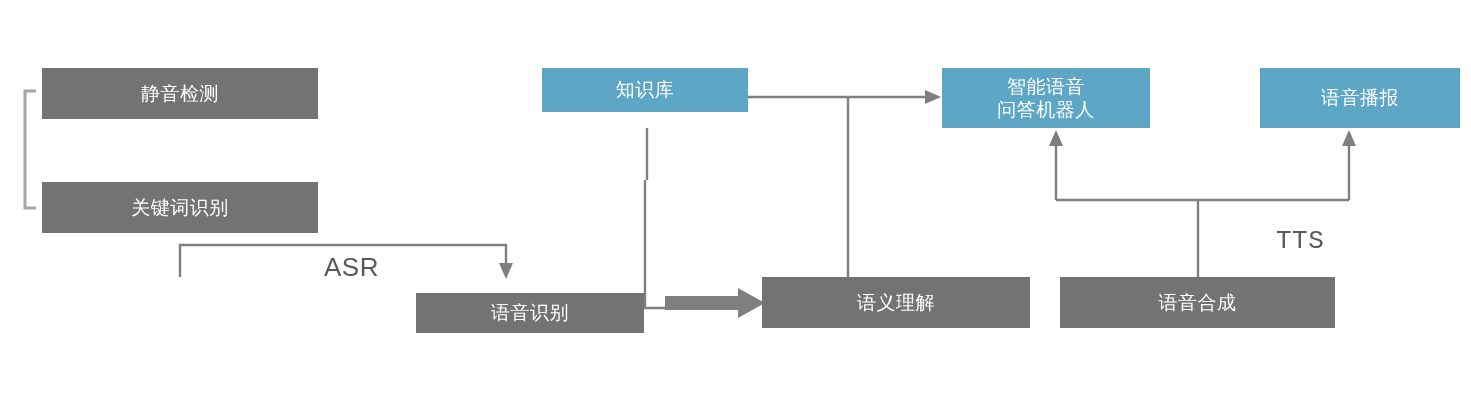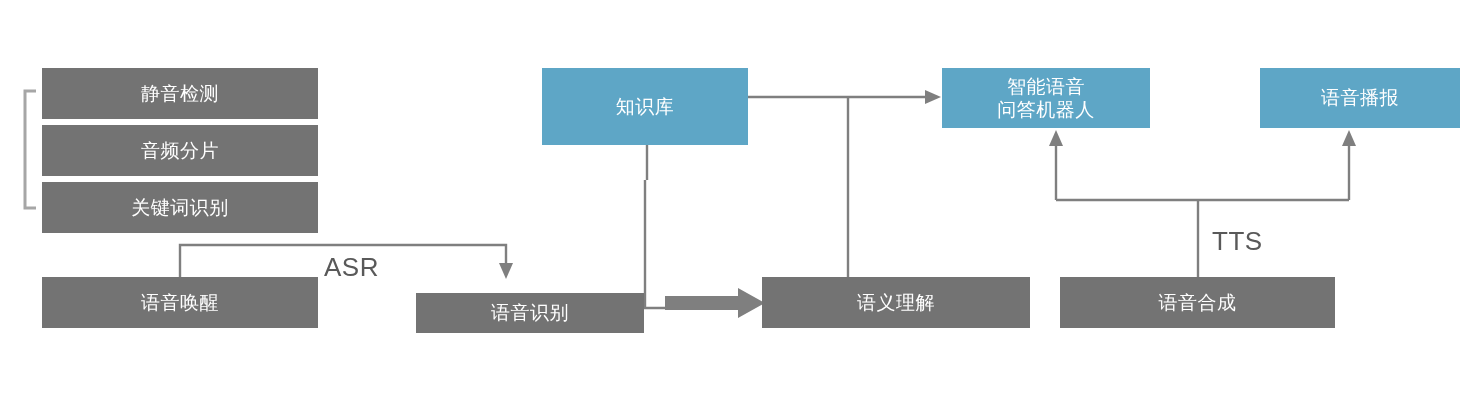--- a/index.html
+++ b/index.html
@@ -68,36 +68,34 @@
     <path class="wire" d="M 1198 277 L 1198 200"></path>
     <path class="wire" d="M 1056 200 L 1349 200"></path>
     <path class="wire" d="M 1056 200 L 1056 142"></path>
     <polygon class="wire-head" points="1056,130 1049,146 1063,146"></polygon>
     <path class="wire" d="M 1349 200 L 1349 142"></path>
     <polygon class="wire-head" points="1349,130 1342,146 1356,146"></polygon>
   </svg>
 
   <div class="node dark" style="left:42px;top:68px;width:276px;height:51px;">静音检测</div>
 
-  <div class="node dark" style="left:42px;top:125px;width:276px;height:51px;">音频分片</div>
 
   <div class="node dark" style="left:42px;top:182px;width:276px;height:51px;">关键词识别</div>
 
-  <div class="node dark" style="left:42px;top:277px;width:276px;height:51px;">语音唤醒</div>
 
   <div class="node dark" style="left:392px;top:293px;width:228px;height:40px;margin-left:24px;">语音识别</div>
 
-  <div class="node light" style="left:542px;top:68px;width:206px;height:77px;">知识库</div>
+  <div class="node light" style="left:542px;top:68px;width:206px;height:44px;">知识库</div>
 
   <div class="node dark" style="left:762px;top:277px;width:268px;height:51px;">语义理解</div>
 
   <div class="node light" style="left:942px;top:68px;width:208px;height:60px;">智能语音
 问答机器人</div>
 
   <div class="node dark" style="left:1060px;top:277px;width:275px;height:51px;">语音合成</div>
 
   <div class="node light" style="left:1260px;top:68px;width:200px;height:60px;">语音播报</div>
 
   <div class="edge-label" style="left:324px;top:252px;">ASR</div>
 
-  <div class="edge-label" style="left:1212px;top:226px;">TTS</div>
+  <div class="edge-label" style="left:1276px;top:226px;font-family:Liberation Mono, monospace;">TTS</div>
 
 </div>
 
 </body></html>

